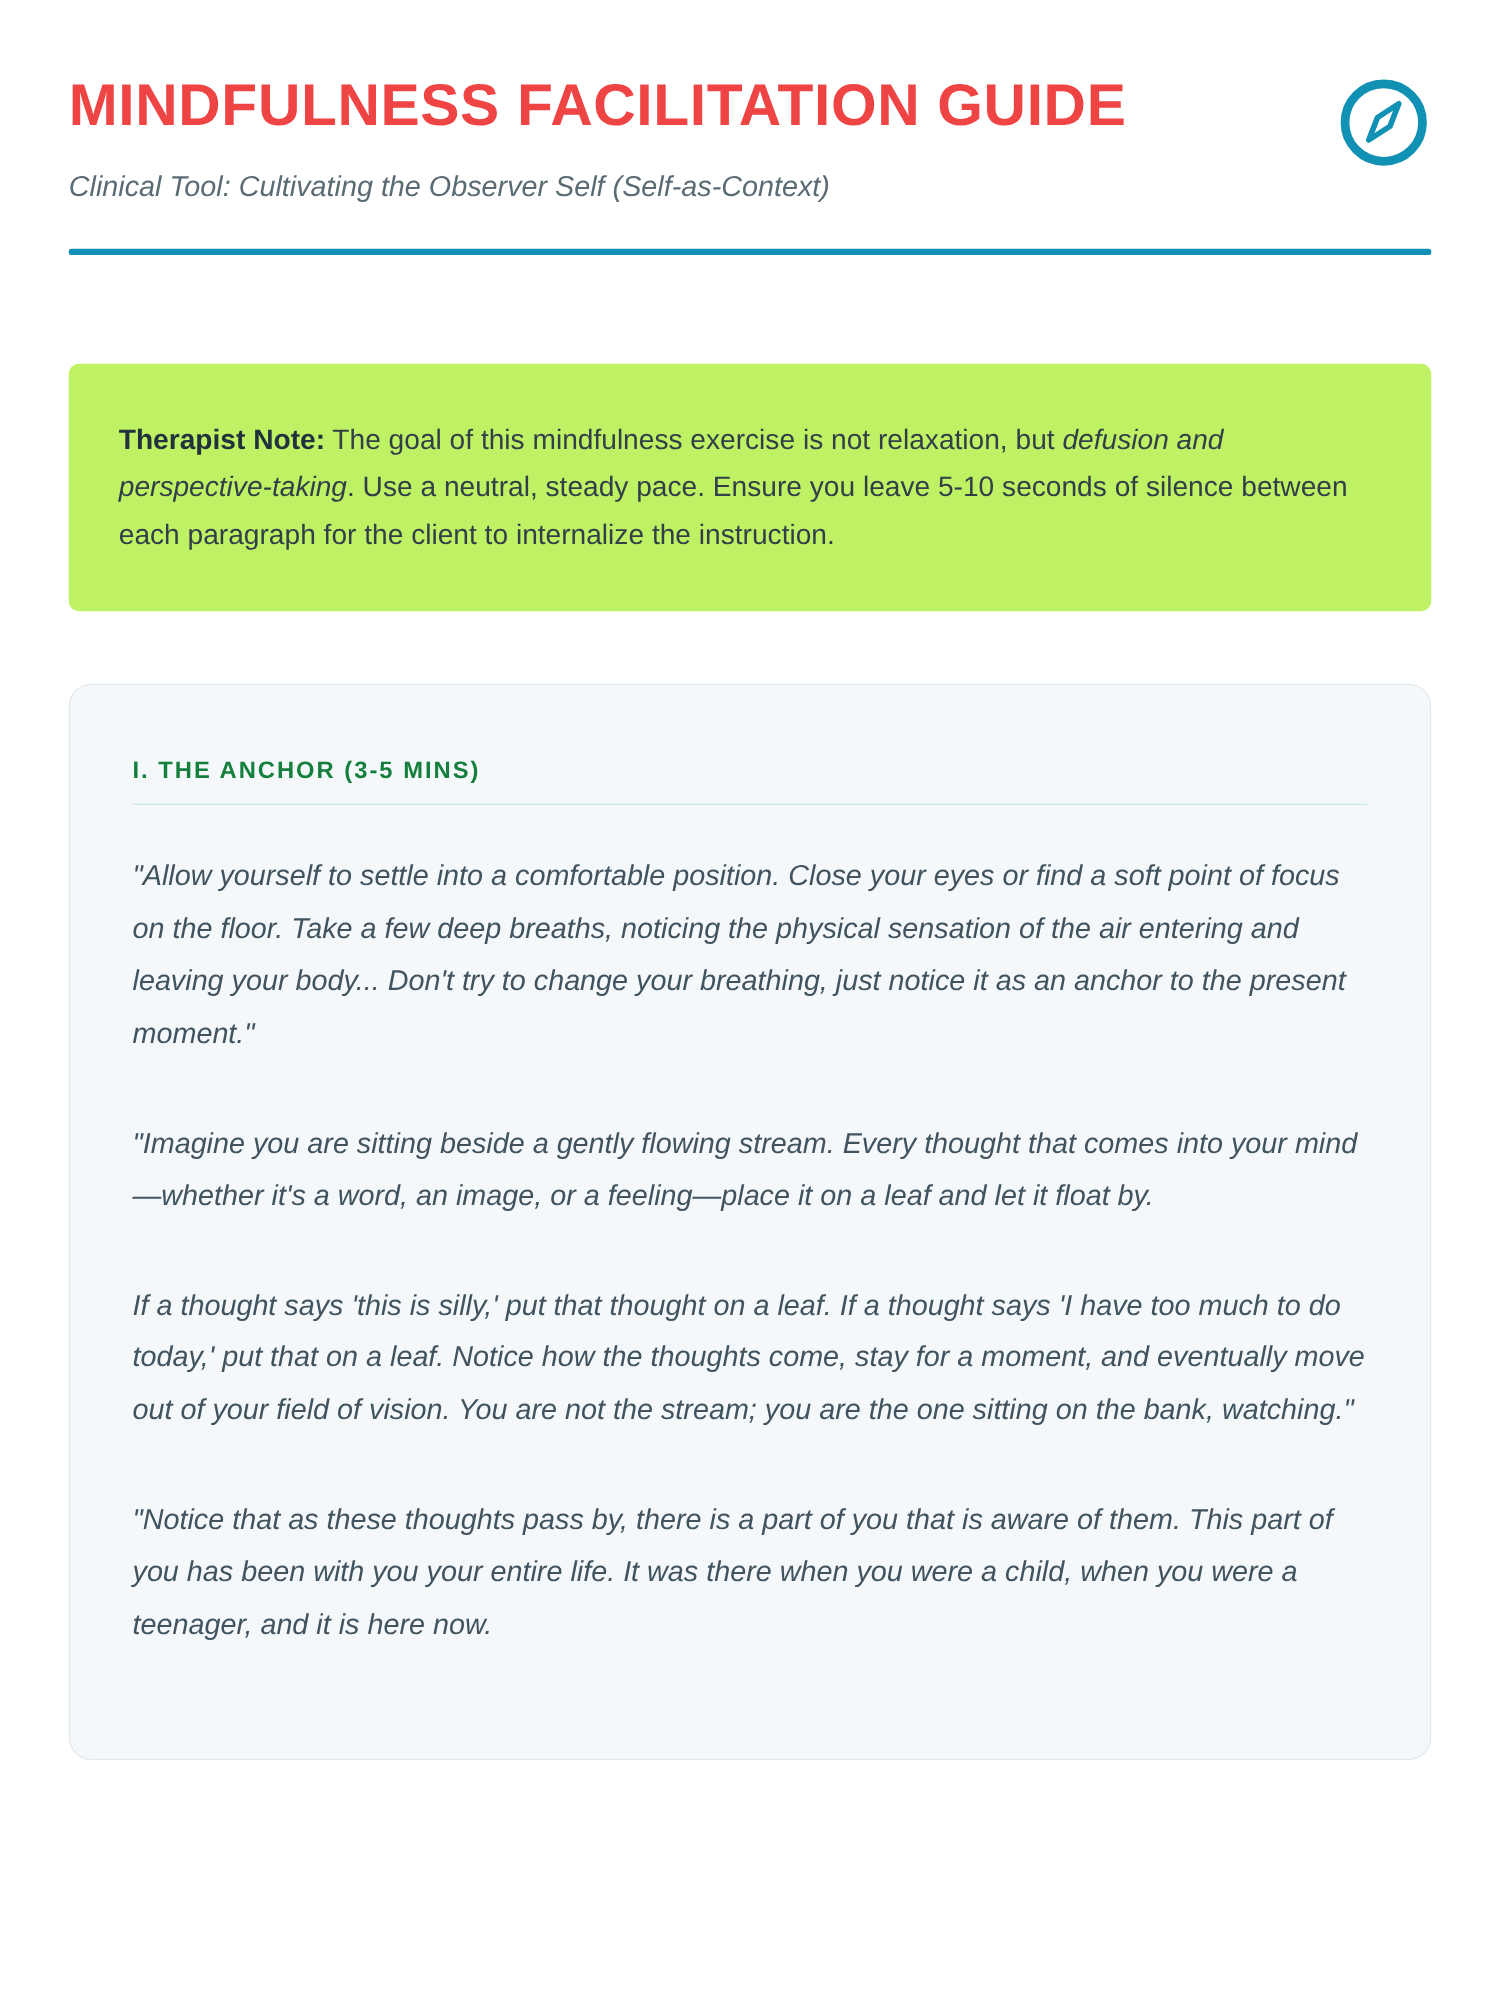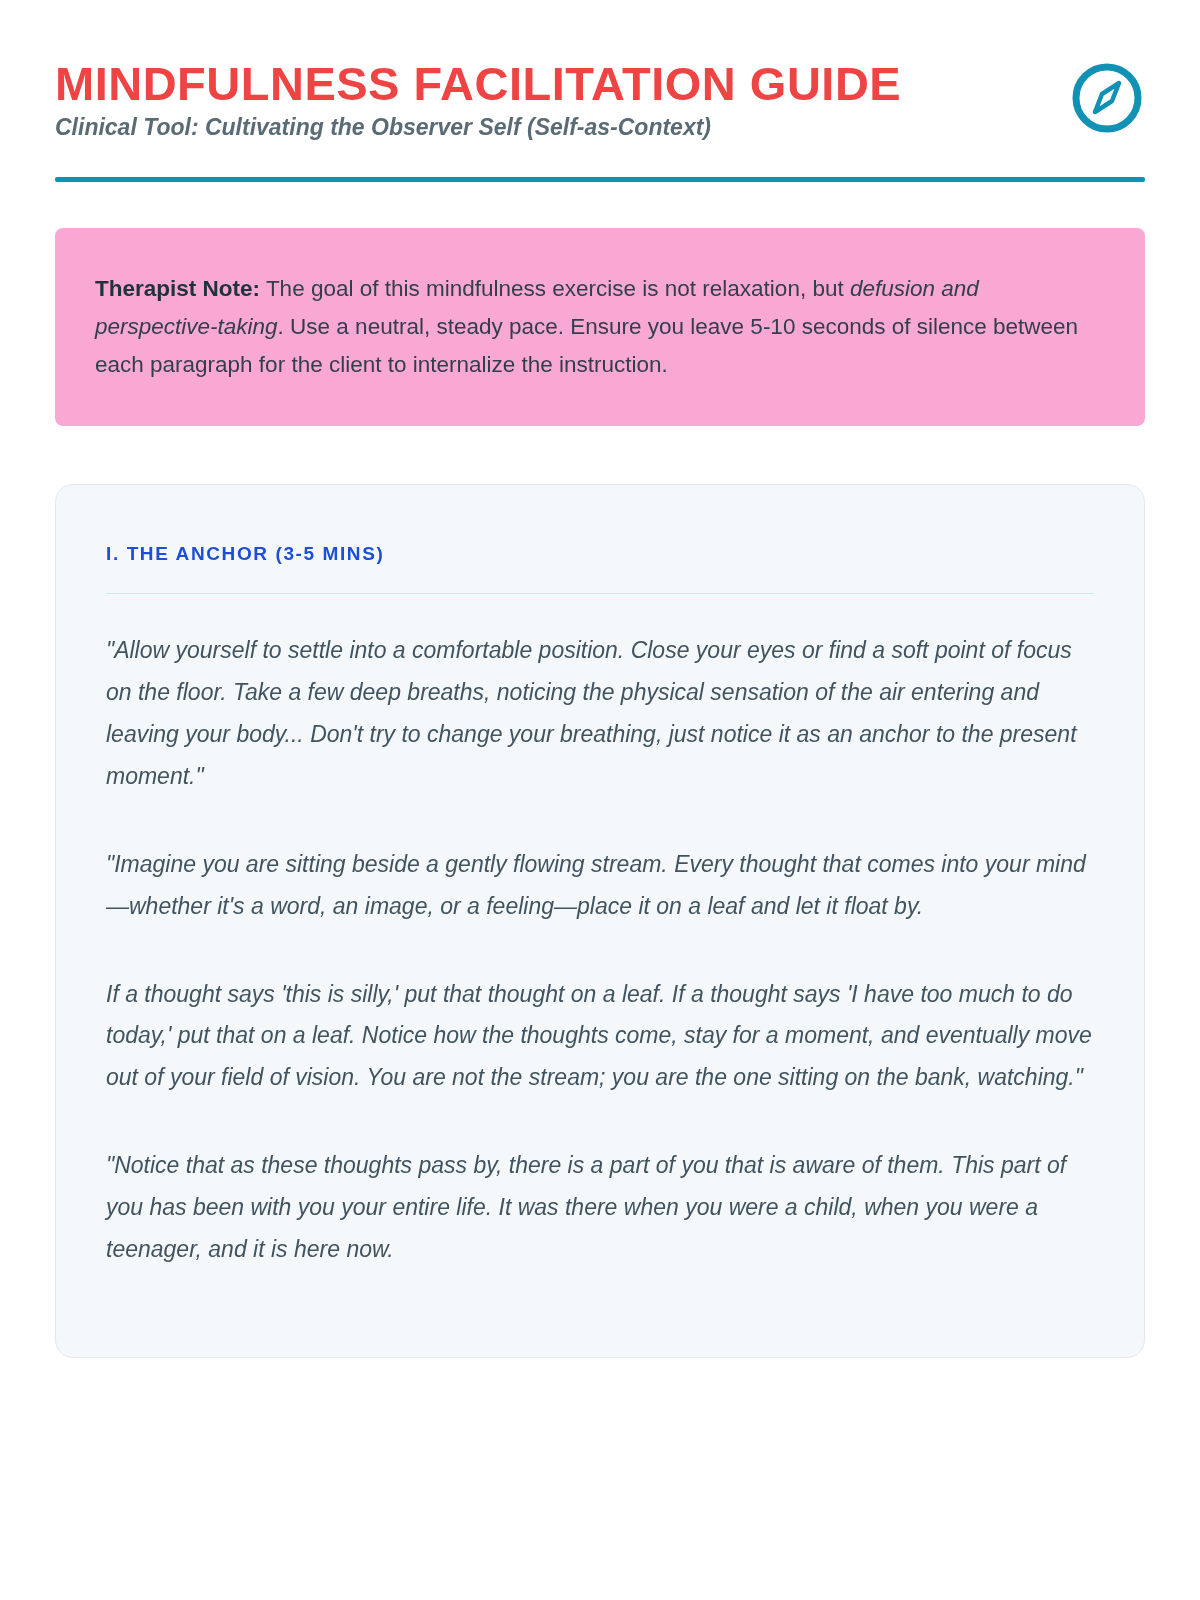--- a/index.html
+++ b/index.html
@@ -23,37 +23,37 @@
   .title-block { max-width: 980px; }
   .page-title {
     margin: 0;
     font-size: 47px;
     font-weight: 800;
     letter-spacing: 0.5px;
     color: #ef4444;
     line-height: 1.1;
   }
   .page-subtitle {
-    margin: 4px 0 0 0;
+    margin: 26px 0 0 0;
     font-size: 23px;
     font-style: italic;
-    font-weight: 700;
+    font-weight: 400;
     color: #5a6b74;
   }
   .logo { flex: 0 0 auto; margin-top: 2px; }
   .divider {
     margin-top: 36px;
     height: 5px;
     background: #1191b3;
     border: none;
     border-radius: 2px;
   }
   .note-box {
-    margin-top: 46px;
-    background: #f9a8d4;
+    margin-top: 87px;
+    background: #bef264;
     border-radius: 8px;
     padding: 42px 40px;
     font-size: 22.5px;
     line-height: 1.7;
     color: #333f48;
   }
   .note-box strong { color: #22323c; }
   .note-box em { font-style: italic; }
   .script-card {
     margin-top: 58px;
@@ -61,24 +61,24 @@
     border: 1px solid #e2e9ed;
     border-radius: 18px;
     padding: 58px 50px 40px 50px;
   }
   .section { margin-bottom: 26px; }
   .section-heading {
     margin: 0 0 36px 0;
     font-size: 19px;
     font-weight: 700;
     letter-spacing: 1.6px;
-    color: #1d4ed8;
+    color: #15803d;
     text-transform: uppercase;
     border-bottom: 1px solid #c9e8f0;
-    padding-bottom: 28px;
+    padding-bottom: 15px;
   }
   .para {
     margin: 0 0 46px 0;
     font-size: 23px;
     font-style: italic;
     line-height: 1.82;
     color: #40535f;
   }
 </style>
 </head>

